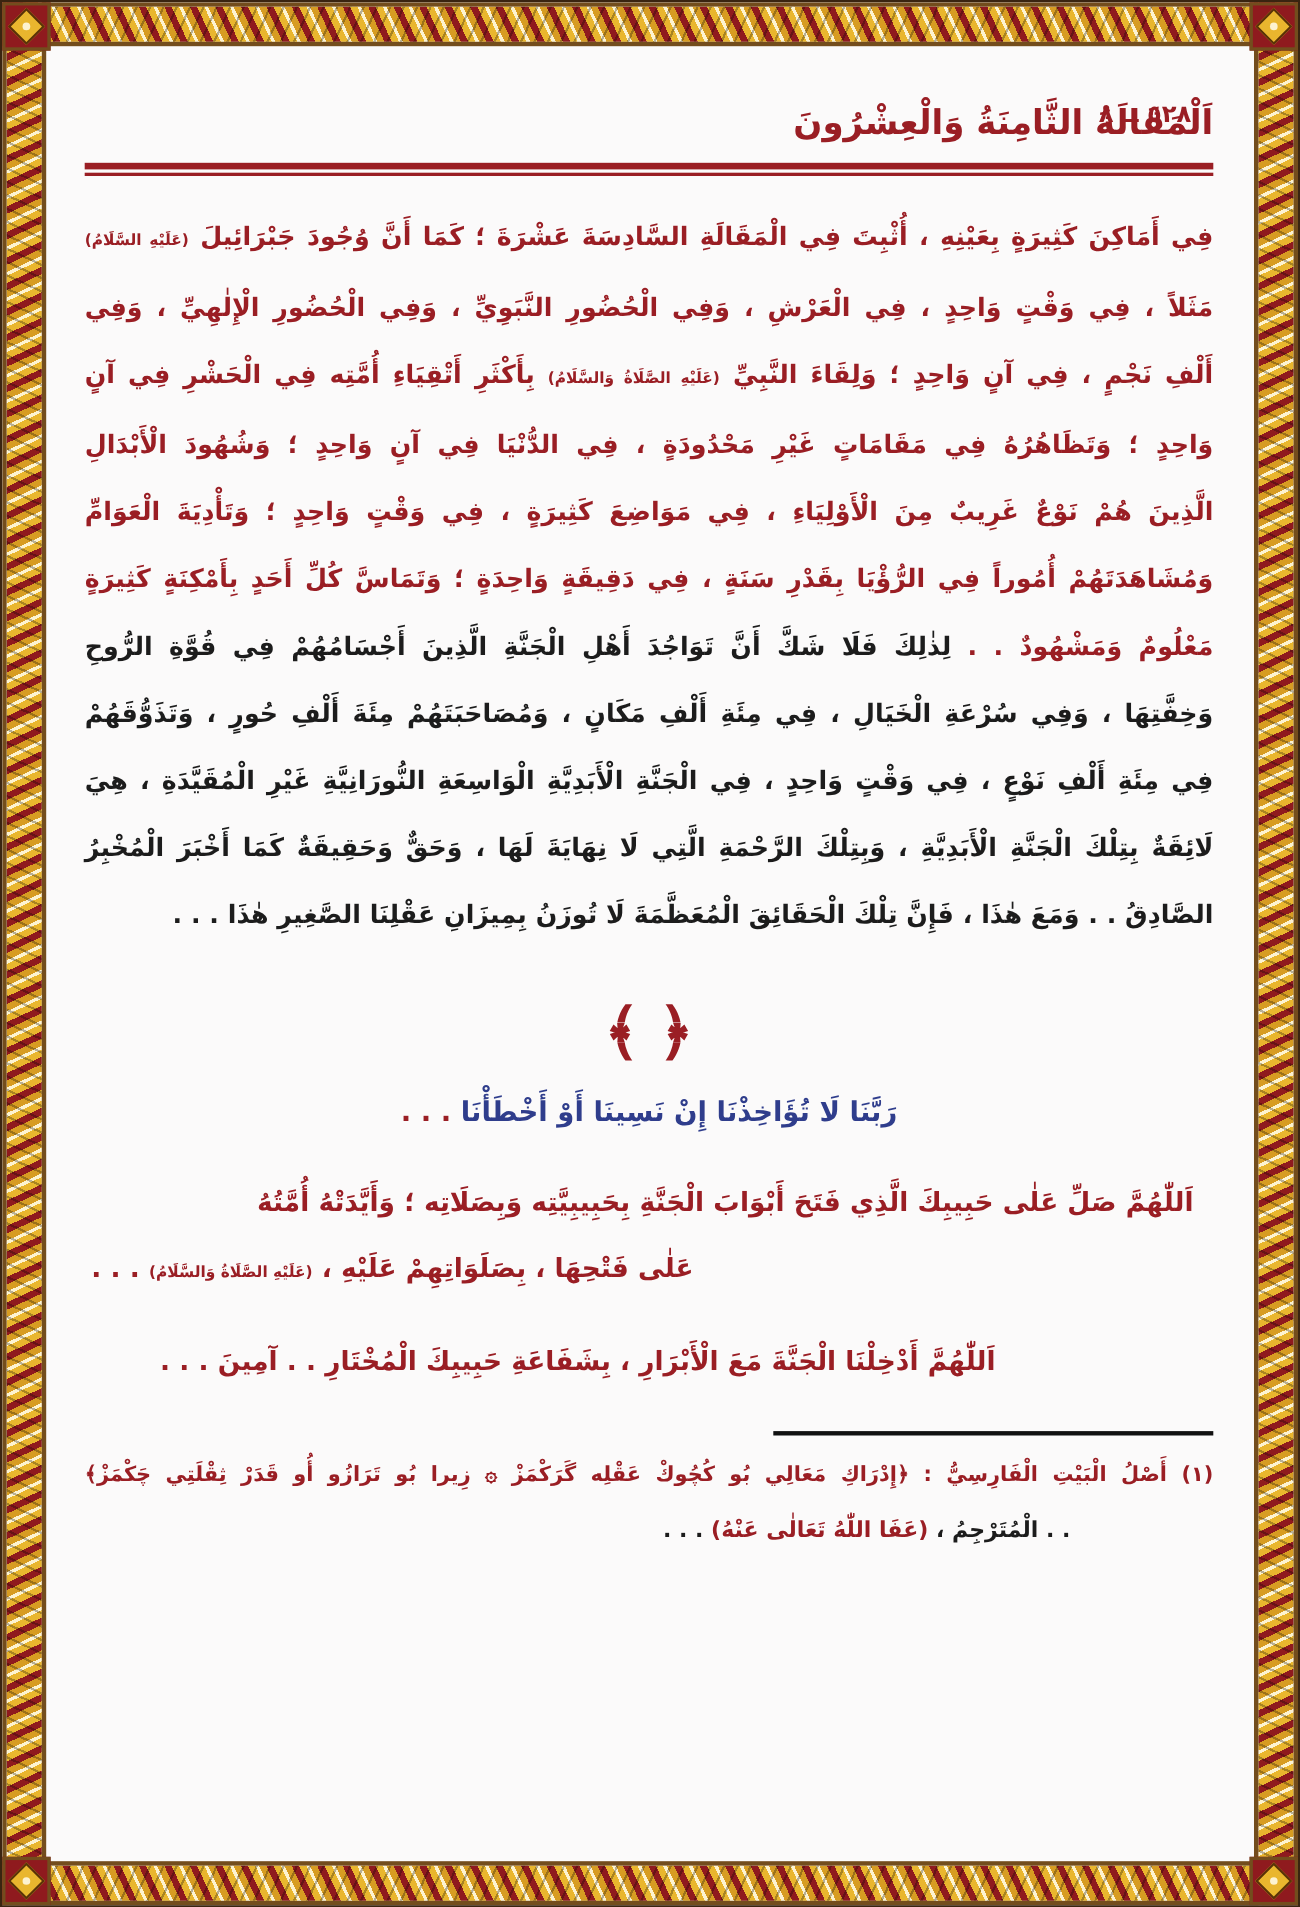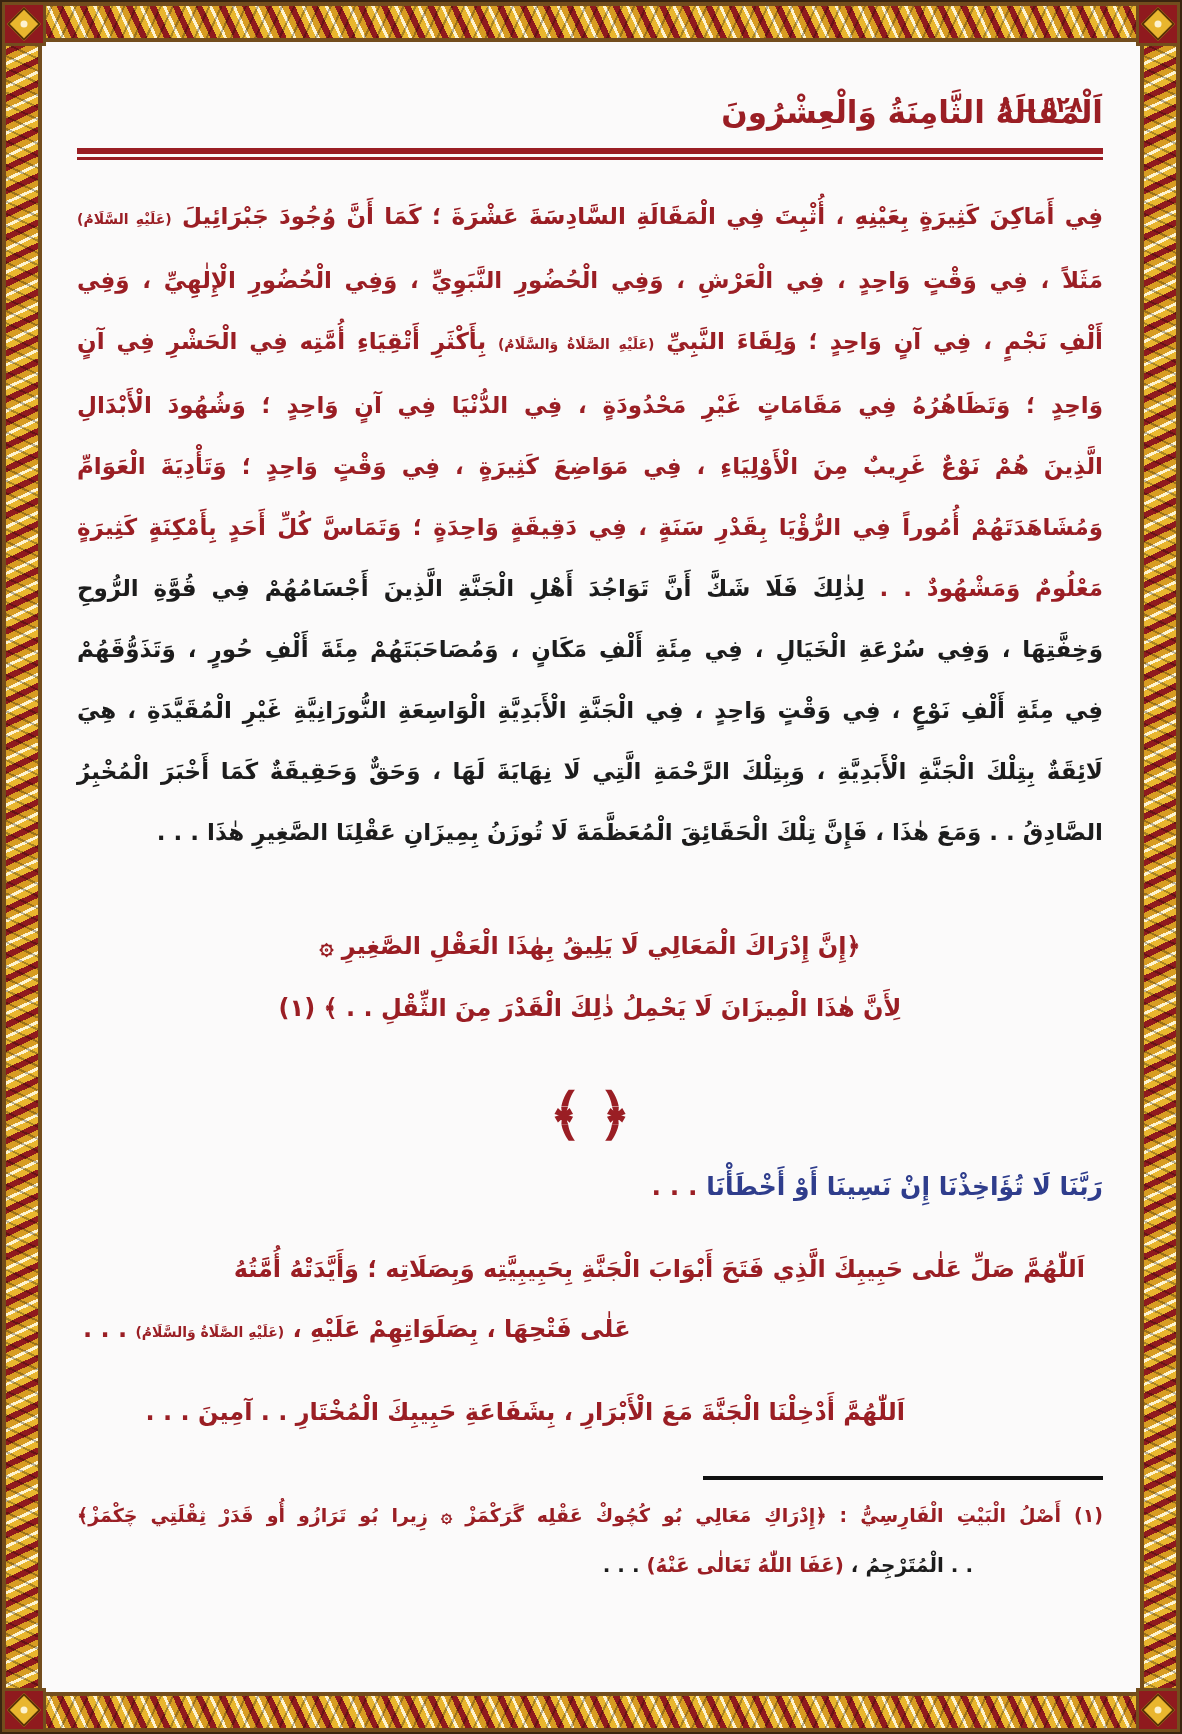--- a/index.html
+++ b/index.html
@@ -108,21 +108,21 @@
   .q-row{
     display:flex;direction:rtl;align-items:center;justify-content:center;
     gap:16px;min-height:72px;
   }
   .q-ornament{
     color:var(--red);font-size:56px;line-height:1;font-weight:bold;
   }
   .q-text{color:var(--blue);font-size:25px;font-weight:bold;}
   .q-flower{color:var(--red);font-size:25px;font-weight:bold;}
   .q-line2{
-    margin-top:8px;
+    margin-top:8px;text-align:center;
     font-size:25px;font-weight:bold;color:var(--blue);line-height:56px;
   }
   .q-line2 .dots{color:var(--red);}
 
   .dua{margin-top:24px;}
   .dua-line1{
     font-size:24px;font-weight:bold;color:var(--red);line-height:60px;
     text-align:right;padding-right:18px;
   }
   .dua-line2{
@@ -191,24 +191,20 @@
       <div class="line">
         <span class="seg-red">مَعْلُومٌ وَمَشْهُودٌ . .</span>
         <span class="seg-black">لِذٰلِكَ فَلَا شَكَّ أَنَّ تَوَاجُدَ أَهْلِ الْجَنَّةِ الَّذِينَ أَجْسَامُهُمْ فِي قُوَّةِ الرُّوحِ</span>
       </div>
       <div class="line black">وَخِفَّتِهَا ، وَفِي سُرْعَةِ الْخَيَالِ ، فِي مِئَةِ أَلْفِ مَكَانٍ ، وَمُصَاحَبَتَهُمْ مِئَةَ أَلْفِ حُورٍ ، وَتَذَوُّقَهُمْ</div>
       <div class="line black">فِي مِئَةِ أَلْفِ نَوْعٍ ، فِي وَقْتٍ وَاحِدٍ ، فِي الْجَنَّةِ الْأَبَدِيَّةِ الْوَاسِعَةِ النُّورَانِيَّةِ غَيْرِ الْمُقَيَّدَةِ ، هِيَ</div>
       <div class="line black">لَائِقَةٌ بِتِلْكَ الْجَنَّةِ الْأَبَدِيَّةِ ، وَبِتِلْكَ الرَّحْمَةِ الَّتِي لَا نِهَايَةَ لَهَا ، وَحَقٌّ وَحَقِيقَةٌ كَمَا أَخْبَرَ الْمُخْبِرُ</div>
       <div class="line black no-justify">الصَّادِقُ . . وَمَعَ هٰذَا ، فَإِنَّ تِلْكَ الْحَقَائِقَ الْمُعَظَّمَةَ لَا تُوزَنُ بِمِيزَانِ عَقْلِنَا الصَّغِيرِ هٰذَا . . .</div>
     </div>
 
-    <div class="couplet">
-      <div class="cl">﴿إِنَّ إِدْرَاكَ الْمَعَالِي لَا يَلِيقُ بِهٰذَا الْعَقْلِ الصَّغِيرِ ۞</div>
-      <div class="cl">لِأَنَّ هٰذَا الْمِيزَانَ لَا يَحْمِلُ ذٰلِكَ الْقَدْرَ مِنَ الثِّقْلِ . . ﴾ (١)</div>
-    </div>
 
     <div class="quran">
       <div class="q-row">
         <span class="q-ornament">﴿</span>
         <span class="q-ornament">﴾</span>
       </div>
       <div class="q-line2">
         <span>رَبَّنَا لَا تُؤَاخِذْنَا إِنْ نَسِينَا أَوْ أَخْطَأْنَا</span>
         <span class="dots">. . .</span>
       </div>

